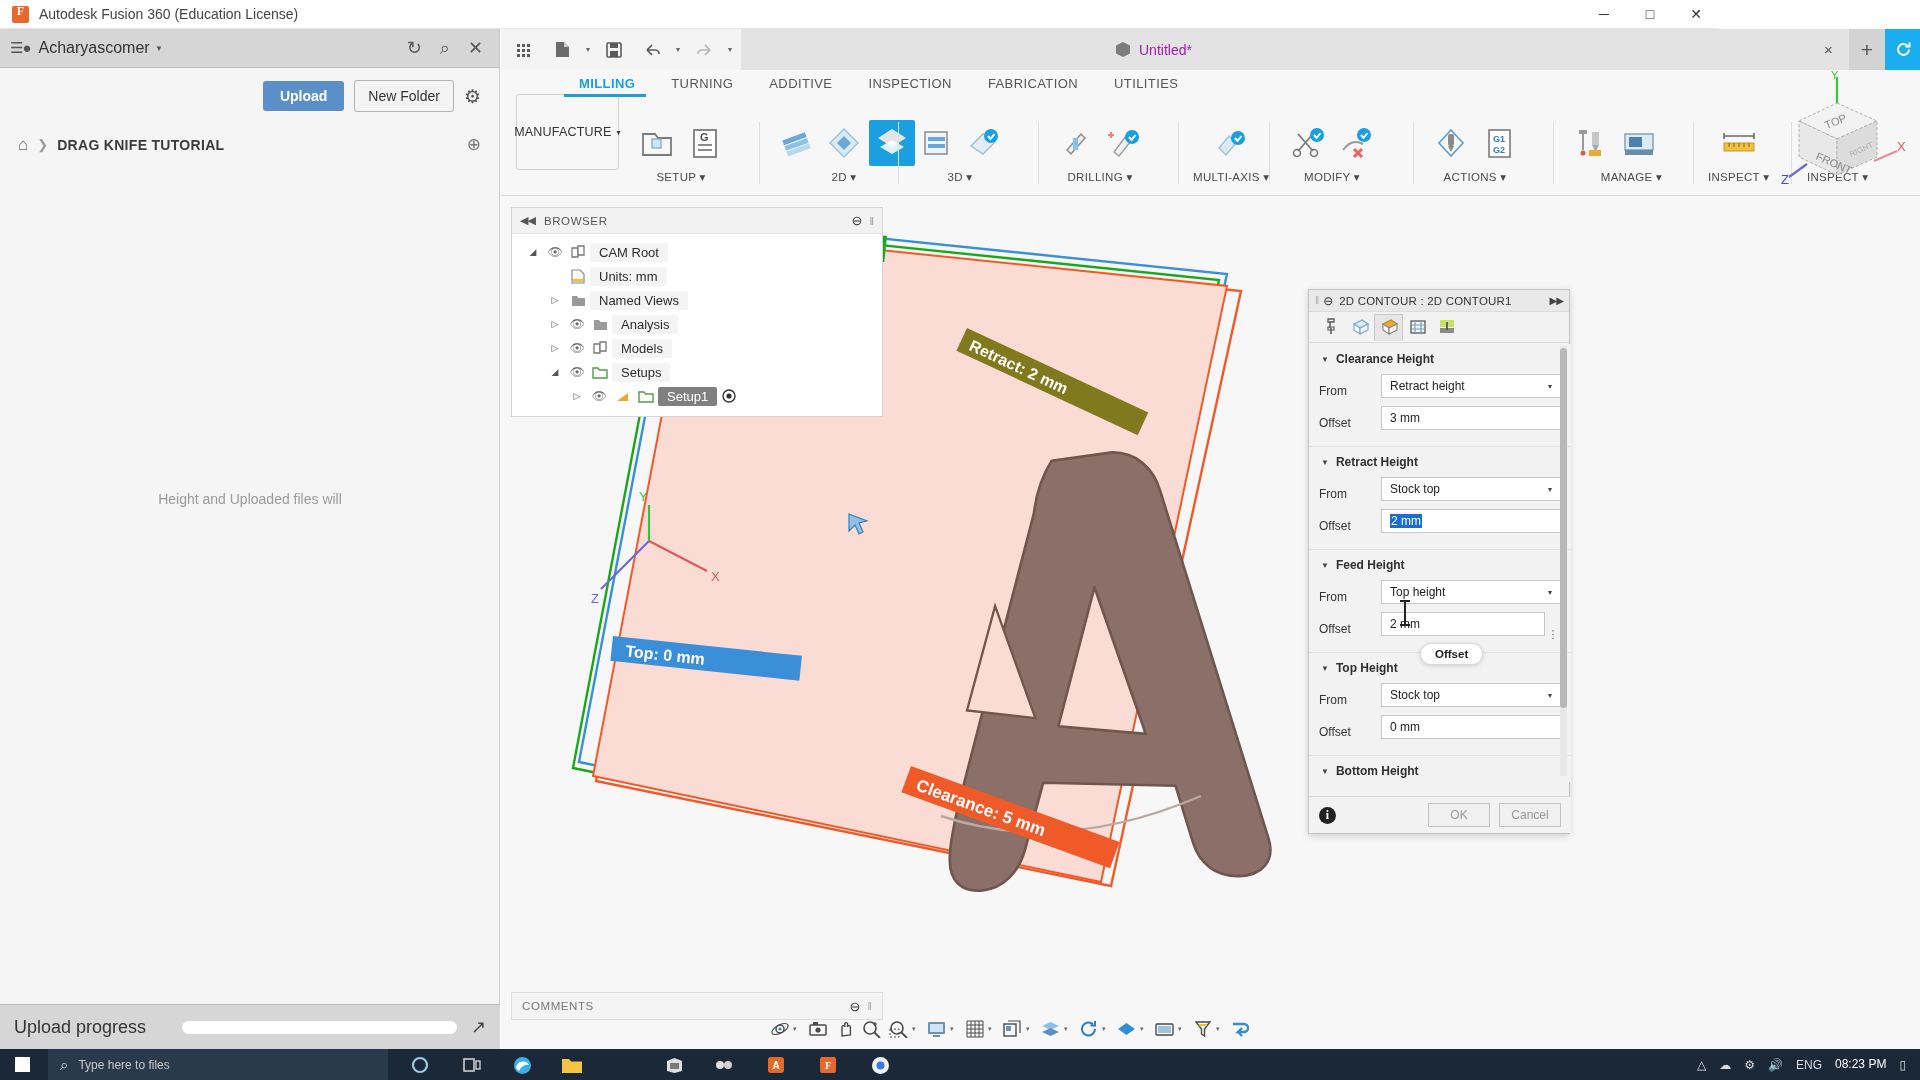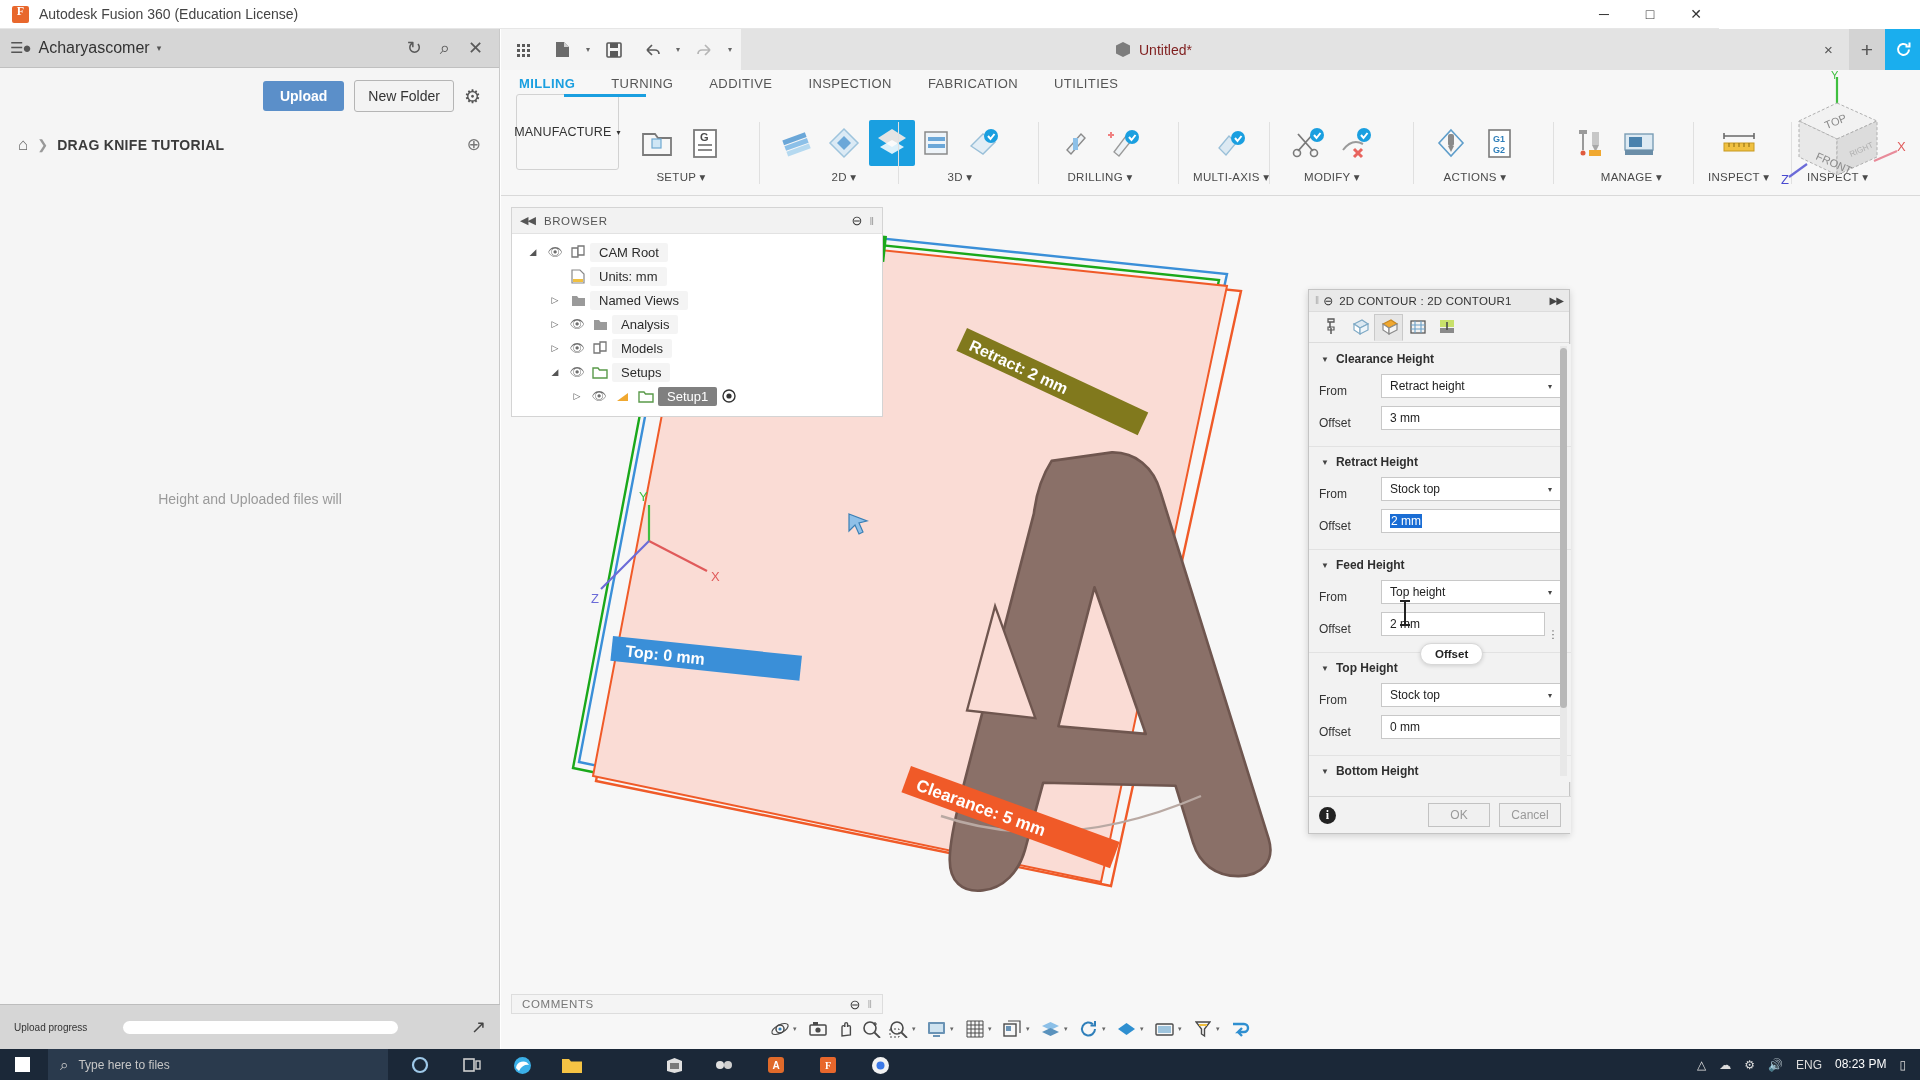--- a/index.html
+++ b/index.html
@@ -86,21 +86,21 @@
   #dp-empty {
     position: absolute; left: 0; top: 460px; width: 500px; text-align: center;
     font-size: 14px; color: #9a9a9a; line-height: 1.45;
   }
 
   #dp-progress-bar {
     position: absolute; left: 0; bottom: 0; width: 500px; height: 45px;
     background: #d6d6d6; display: flex; align-items: center; padding: 0 14px;
     border-top: 1px solid #bdbdbd;
   }
-  #prog-label { font-size: 10px; color: #333; }
+  #prog-label { font-size: 18px; color: #333; }
   #prog-track {
     width: 275px; height: 13px; background: #fff; border-radius: 7px;
     margin-left: 36px; overflow: hidden;
   }
   #prog-fill { height: 13px; background: #4f85bd; border-radius: 7px; }
   #prog-popout { margin-left: auto; font-size: 18px; color: #444; }
 
   
   #fusion {
     position: absolute; left: 501px; top: 29px; width: 1419px; height: 1020px;
@@ -113,21 +113,21 @@
     position: relative;
   }
   #qa-left { display: flex; align-items: center; gap: 0; background: #f4f4f4; height: 41px; padding: 0 4px; }
   .qa-ico { width: 38px; height: 41px; display: flex; align-items: center; justify-content: center; font-size: 17px; color: #555; }
   .qa-caret { font-size: 8px; color: #666; width: 14px; display:flex; align-items:center; justify-content:center;}
   #doc-tab {
     position: absolute; left: 600px; top: 0; height: 41px; display: flex;
     align-items: center; gap: 8px; padding: 0 14px; background: #e3e3e3;
   }
   #doc-tab-icon { font-size: 15px; color: #666; }
-  #doc-tab-title { font-size: 14px; color: #7f1d1d; }
+  #doc-tab-title { font-size: 14px; color: #a21caf; }
   #doc-tab-close { position: absolute; left: 1323px; top: 12px; font-size: 15px; color: #555; }
   #tab-plus { position: absolute; left: 1348px; top: 0; width: 36px; height: 41px; display:flex; align-items:center; justify-content:center; font-size: 21px; color: #555; background:#d3d3d3;}
   .right-ico { position: absolute; top: 0; height: 41px; width: 36px; display: flex; align-items: center; justify-content: center; font-size: 17px; color: #4a4a4a; }
   #ic-refresh { left: 1384px; background: #1aaeee; color: #fff; }
   .rt {
     font-size: 13px; color: #555; padding: 0 18px; letter-spacing: .4px;
     display: flex; align-items: center; height: 22px; cursor: pointer;
   }
   .rt.active { color: #1a9fe0; font-weight: bold; }
   .rt.active::after {
@@ -178,21 +178,21 @@
   .ticon { width: 24px; display: flex; align-items: center; justify-content: center; font-size: 14px; color: #707070; }
   .tlabel { background: rgba(0,0,0,.045); padding: 2px 9px; border-radius: 2px; }
   .tlabel.selected { background: #808080; color: #fff; }
 
   
   #viewport { position: absolute; left: 0; top: 167px; width: 1419px; height: 800px; overflow: hidden; }
   #viewcube { position: absolute; left: 1785px; top: 218px; width: 120px; height: 110px; }
 
   
   #comments {
-    position: absolute; left: 10px; bottom: 35px; width: 372px; height: 20px;
+    position: absolute; left: 10px; bottom: 29px; width: 372px; height: 28px;
     background: #f4f4f4; border: 1px solid #ddd; display: flex; align-items: center;
     padding: 0 10px;
   }
   #comments-title { font-size: 11.5px; color: #777; letter-spacing: .6px; }
   #comments-min { margin-left: auto; font-size: 13px; color: #333; }
   #comments-grip { margin-left: 7px; font-size: 11px; color: #aaa; }
 
   
   #navbar {
     position: absolute; left: 265px; bottom: 5px; height: 30px; display: flex;
@@ -611,21 +611,21 @@
           <svg width="40" height="38" viewBox="0 0 40 38">
               <rect x="7" y="7" width="24" height="22" fill="none" stroke="#5aa84f" stroke-width="2" stroke-dasharray="4 3"></rect>
               <path d="M22 17 L22 32 L26 28 L29 33 L31.5 31.5 L28.5 26.5 L34 26 Z" fill="#fff" stroke="#333" stroke-width="1.3"></path>
             </svg>
         </span>
       </div>
       <div class="pg-label"><span>INSPECT</span> <span>▾</span></div>
     </div>
   </div>
 
-  <div style="position:absolute;left:0;top:41px;width:1419px;height:26px;display:flex;align-items:center;">
+  <div style="position:absolute;left:0;top:41px;width:1419px;height:26px;display:flex;align-items:center;padding-left:60px;">
     <span class="rt active">MILLING</span>
     <span class="rt">TURNING</span>
     <span class="rt">ADDITIVE</span>
     <span class="rt">INSPECTION</span>
     <span class="rt">FABRICATION</span>
     <span class="rt">UTILITIES</span>
   </div>
   <div style="position:absolute;left:63px;top:65px;width:82px;height:3px;background:#1a9fe0;"></div>
 
   <div id="viewport">

